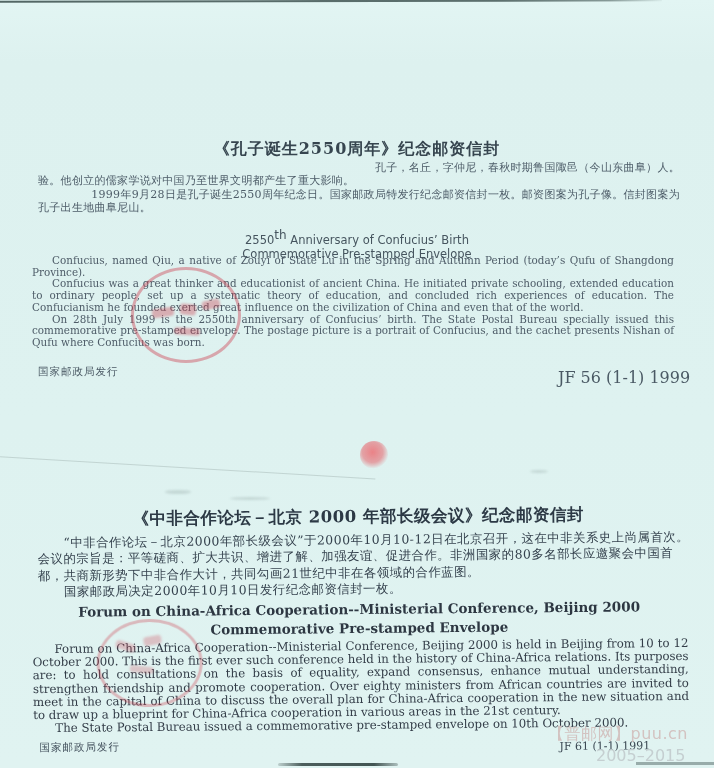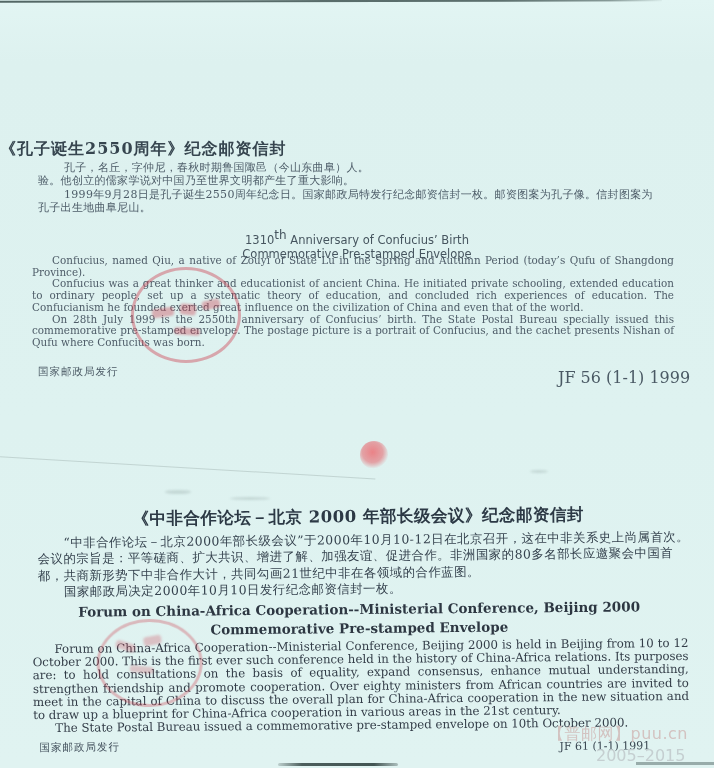--- a/index.html
+++ b/index.html
@@ -63,32 +63,32 @@
     background: radial-gradient(circle at 45% 40%,
       rgba(236,110,116,0.85) 0%, rgba(230,96,104,0.55) 45%,
       rgba(230,96,104,0.0) 72%);
     filter: blur(0.5px);
   }
 
   
   .doc1 { color: #4b5a66; }
   .doc1-title {
     left: 0; top: 139px; width: 714px;
-    text-align: left;
+    text-align: center;
     font-size: 16px; font-weight: bold;
     letter-spacing: 1px;
     color: #36454f;
   }
   .doc1-cn {
     left: 38px; top: 161px; width: 642px;
     font-size: 11px; line-height: 13.3px;
     color: #4d5c68;
   }
   .doc1-cn .cn-line { white-space: nowrap; letter-spacing: 0.3px; }
-  .doc1-cn .indent { text-indent: 26px; }
+  .doc1-cn .indent { text-indent: 26px; text-align: right; }
   .doc1-en-heading {
     left: 0; top: 228px; width: 714px;
     text-align: center;
     font-family: "DejaVu Sans", "Liberation Sans", sans-serif;
     font-size: 11.5px; line-height: 14.5px;
     color: #46555f;
   }
   .doc1-en-heading sup { font-size: 12px; }
   .doc1-en-body {
     left: 32px; top: 255px; width: 642px;
@@ -184,21 +184,21 @@
     <div class="abs doc1-title">《孔子诞生2550周年》纪念邮资信封</div>
 
     <div class="abs doc1-cn">
       <div class="cn-line indent">孔子，名丘，字仲尼，春秋时期鲁国陬邑（今山东曲阜）人。</div>
       <div class="cn-line">验。他创立的儒家学说对中国乃至世界文明都产生了重大影响。</div>
       <div class="cn-line indent">1999年9月28日是孔子诞生2550周年纪念日。国家邮政局特发行纪念邮资信封一枚。邮资图案为孔子像。信封图案为</div>
       <div class="cn-line">孔子出生地曲阜尼山。</div>
     </div>
 
     <div class="abs doc1-en-heading">
-      <div><span>1310</span><sup>th</sup><span> Anniversary of Confucius’ Birth</span></div>
+      <div><span>2550</span><sup>th</sup><span> Anniversary of Confucius’ Birth</span></div>
       <div>Commemorative Pre-stamped Envelope</div>
     </div>
 
     <div class="abs doc1-en-body">
       <p>Confucius, named Qiu, a native of Zouyi of State Lu in the Spring and Autumn Period (today’s Qufu of Shangdong Province).</p>
       <p>Confucius was a great thinker and educationist of ancient China. He initiated private schooling, extended education to ordinary people, set up a systematic theory of education, and concluded rich experiences of education. The Confucianism he founded exerted great influence on the civilization of China and even that of the world.</p>
       <p>On 28th July 1999 is the 2550th anniversary of Confucius’ birth. The State Postal Bureau specially issued this commemorative pre-stamped envelope. The postage picture is a portrait of Confucius, and the cachet presents Nishan of Qufu where Confucius was born.</p>
     </div>
 
     <div class="abs doc1-footer-issuer">国家邮政局发行</div>

